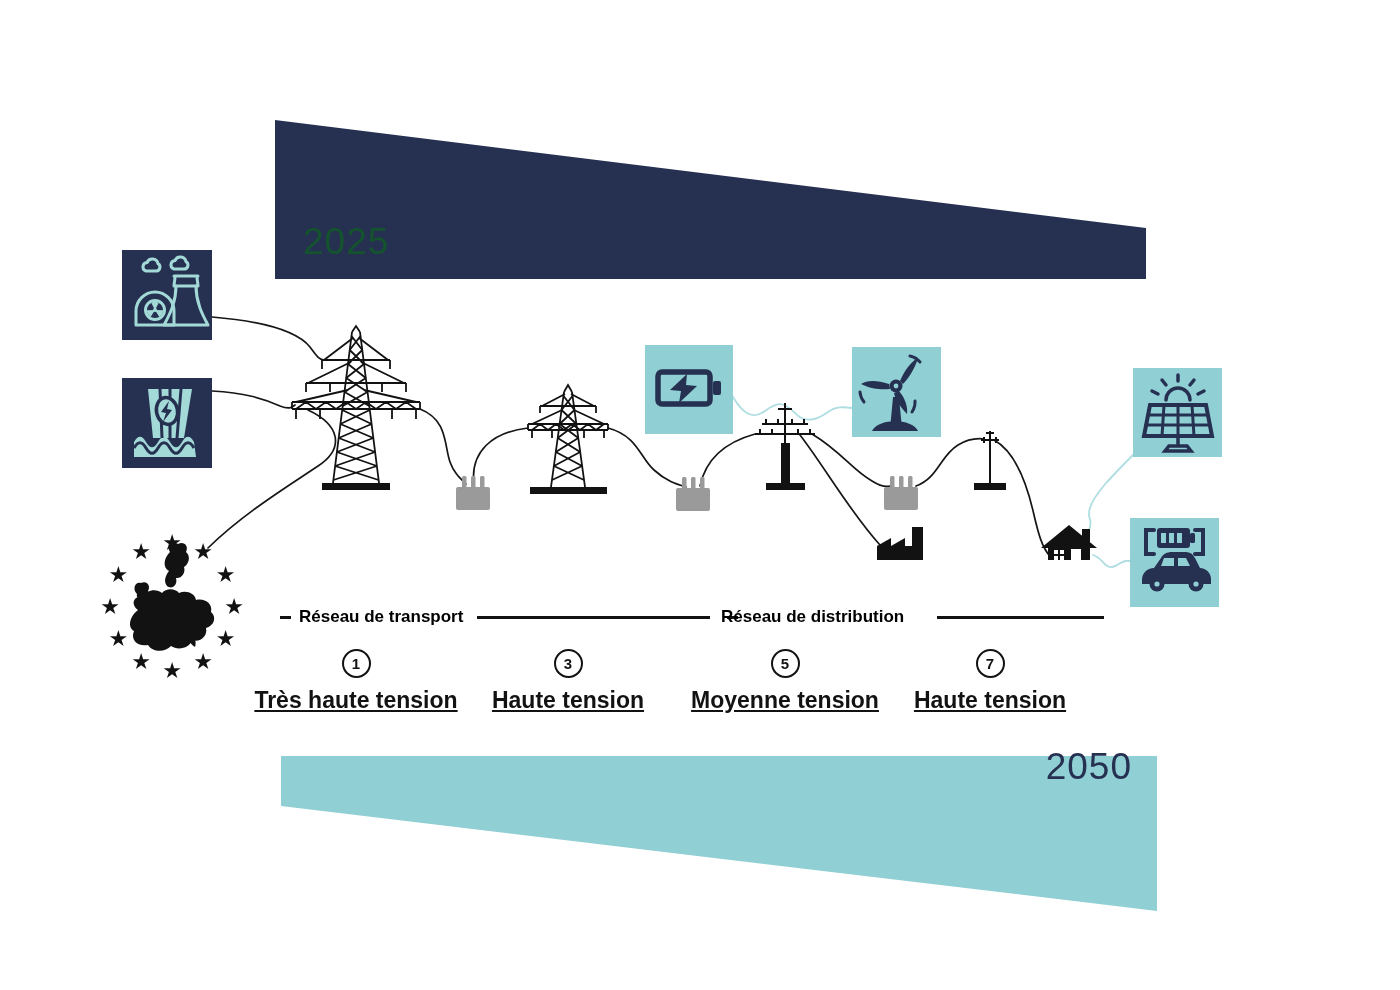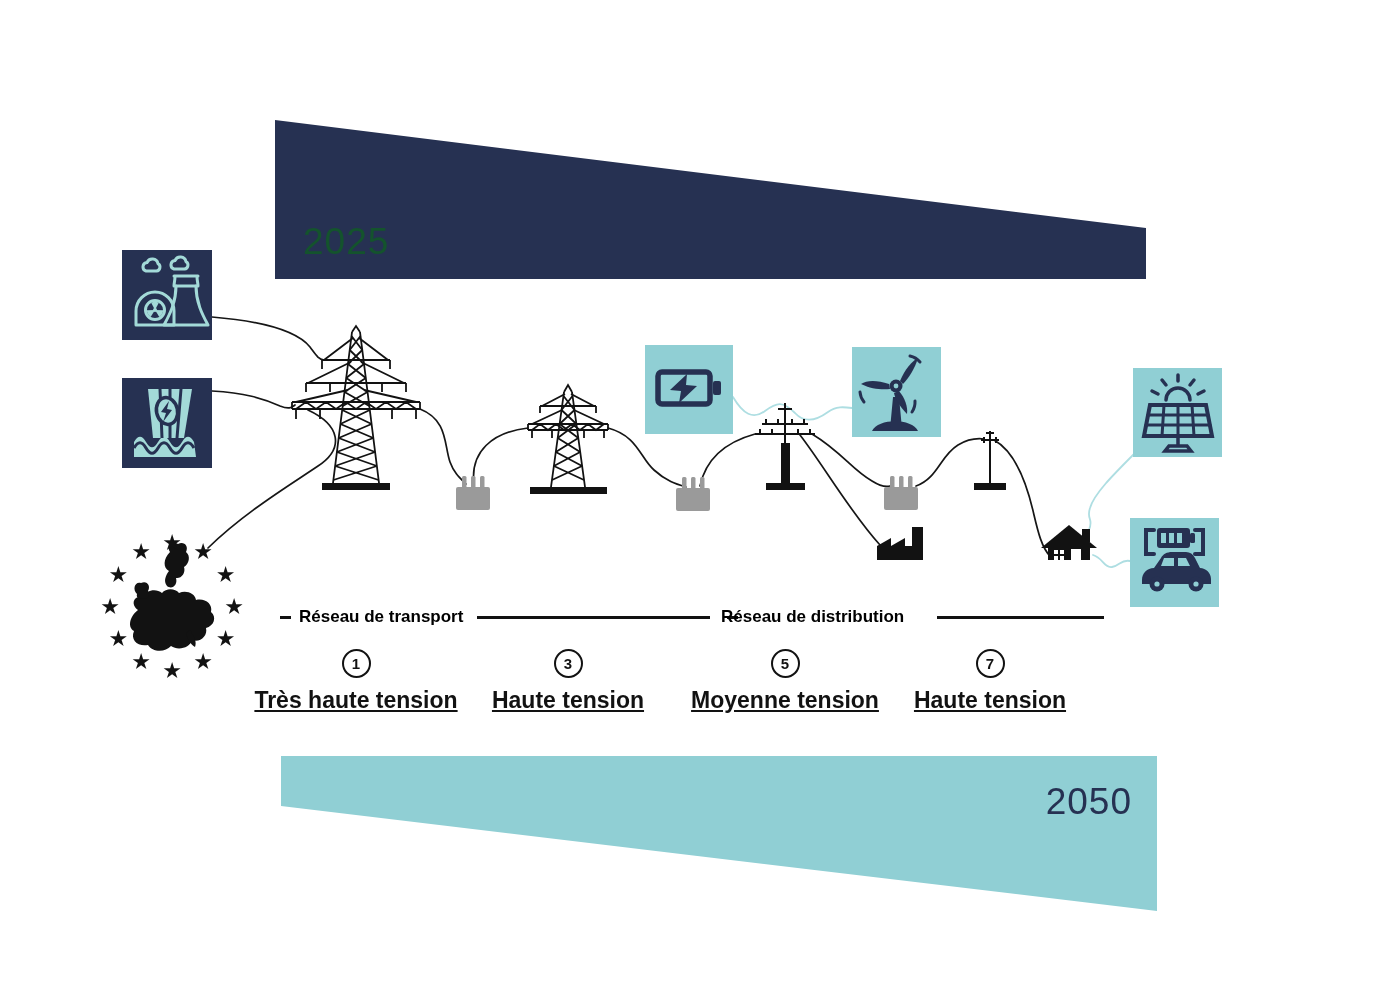--- a/index.html
+++ b/index.html
@@ -3,21 +3,21 @@
 <meta charset="utf-8">
 <style>
   html,body{margin:0;padding:0;background:#ffffff;}
   .canvas{position:relative;width:1400px;height:990px;background:#ffffff;overflow:hidden;
           font-family:"Liberation Sans",sans-serif;color:#121212;}
   .abs{position:absolute;}
   svg{display:block;}
   
   .year{position:absolute;font-size:37px;letter-spacing:1px;font-weight:400;}
   .year-top{left:303px;top:221px;color:#14532d;}
-  .year-bottom{left:1020px;top:781px;width:112px;text-align:right;color:#263152;}
+  .year-bottom{left:1020px;top:746px;width:112px;text-align:right;color:#263152;}
   
   .tile{position:absolute;}
   .tile-navy{background:#263152;}
   .tile-teal{background:#90CFD4;}
   
   .net-label{position:absolute;top:607px;font-size:17px;font-weight:700;white-space:nowrap;color:#000000;}
   .net-line{position:absolute;top:616px;height:3px;background:#121212;}
   
   .stage{position:absolute;top:649px;width:220px;margin-left:-110px;text-align:center;}
   .stage-circle{width:29px;height:29px;margin:0 auto;border:2.5px solid #121212;border-radius:50%;

